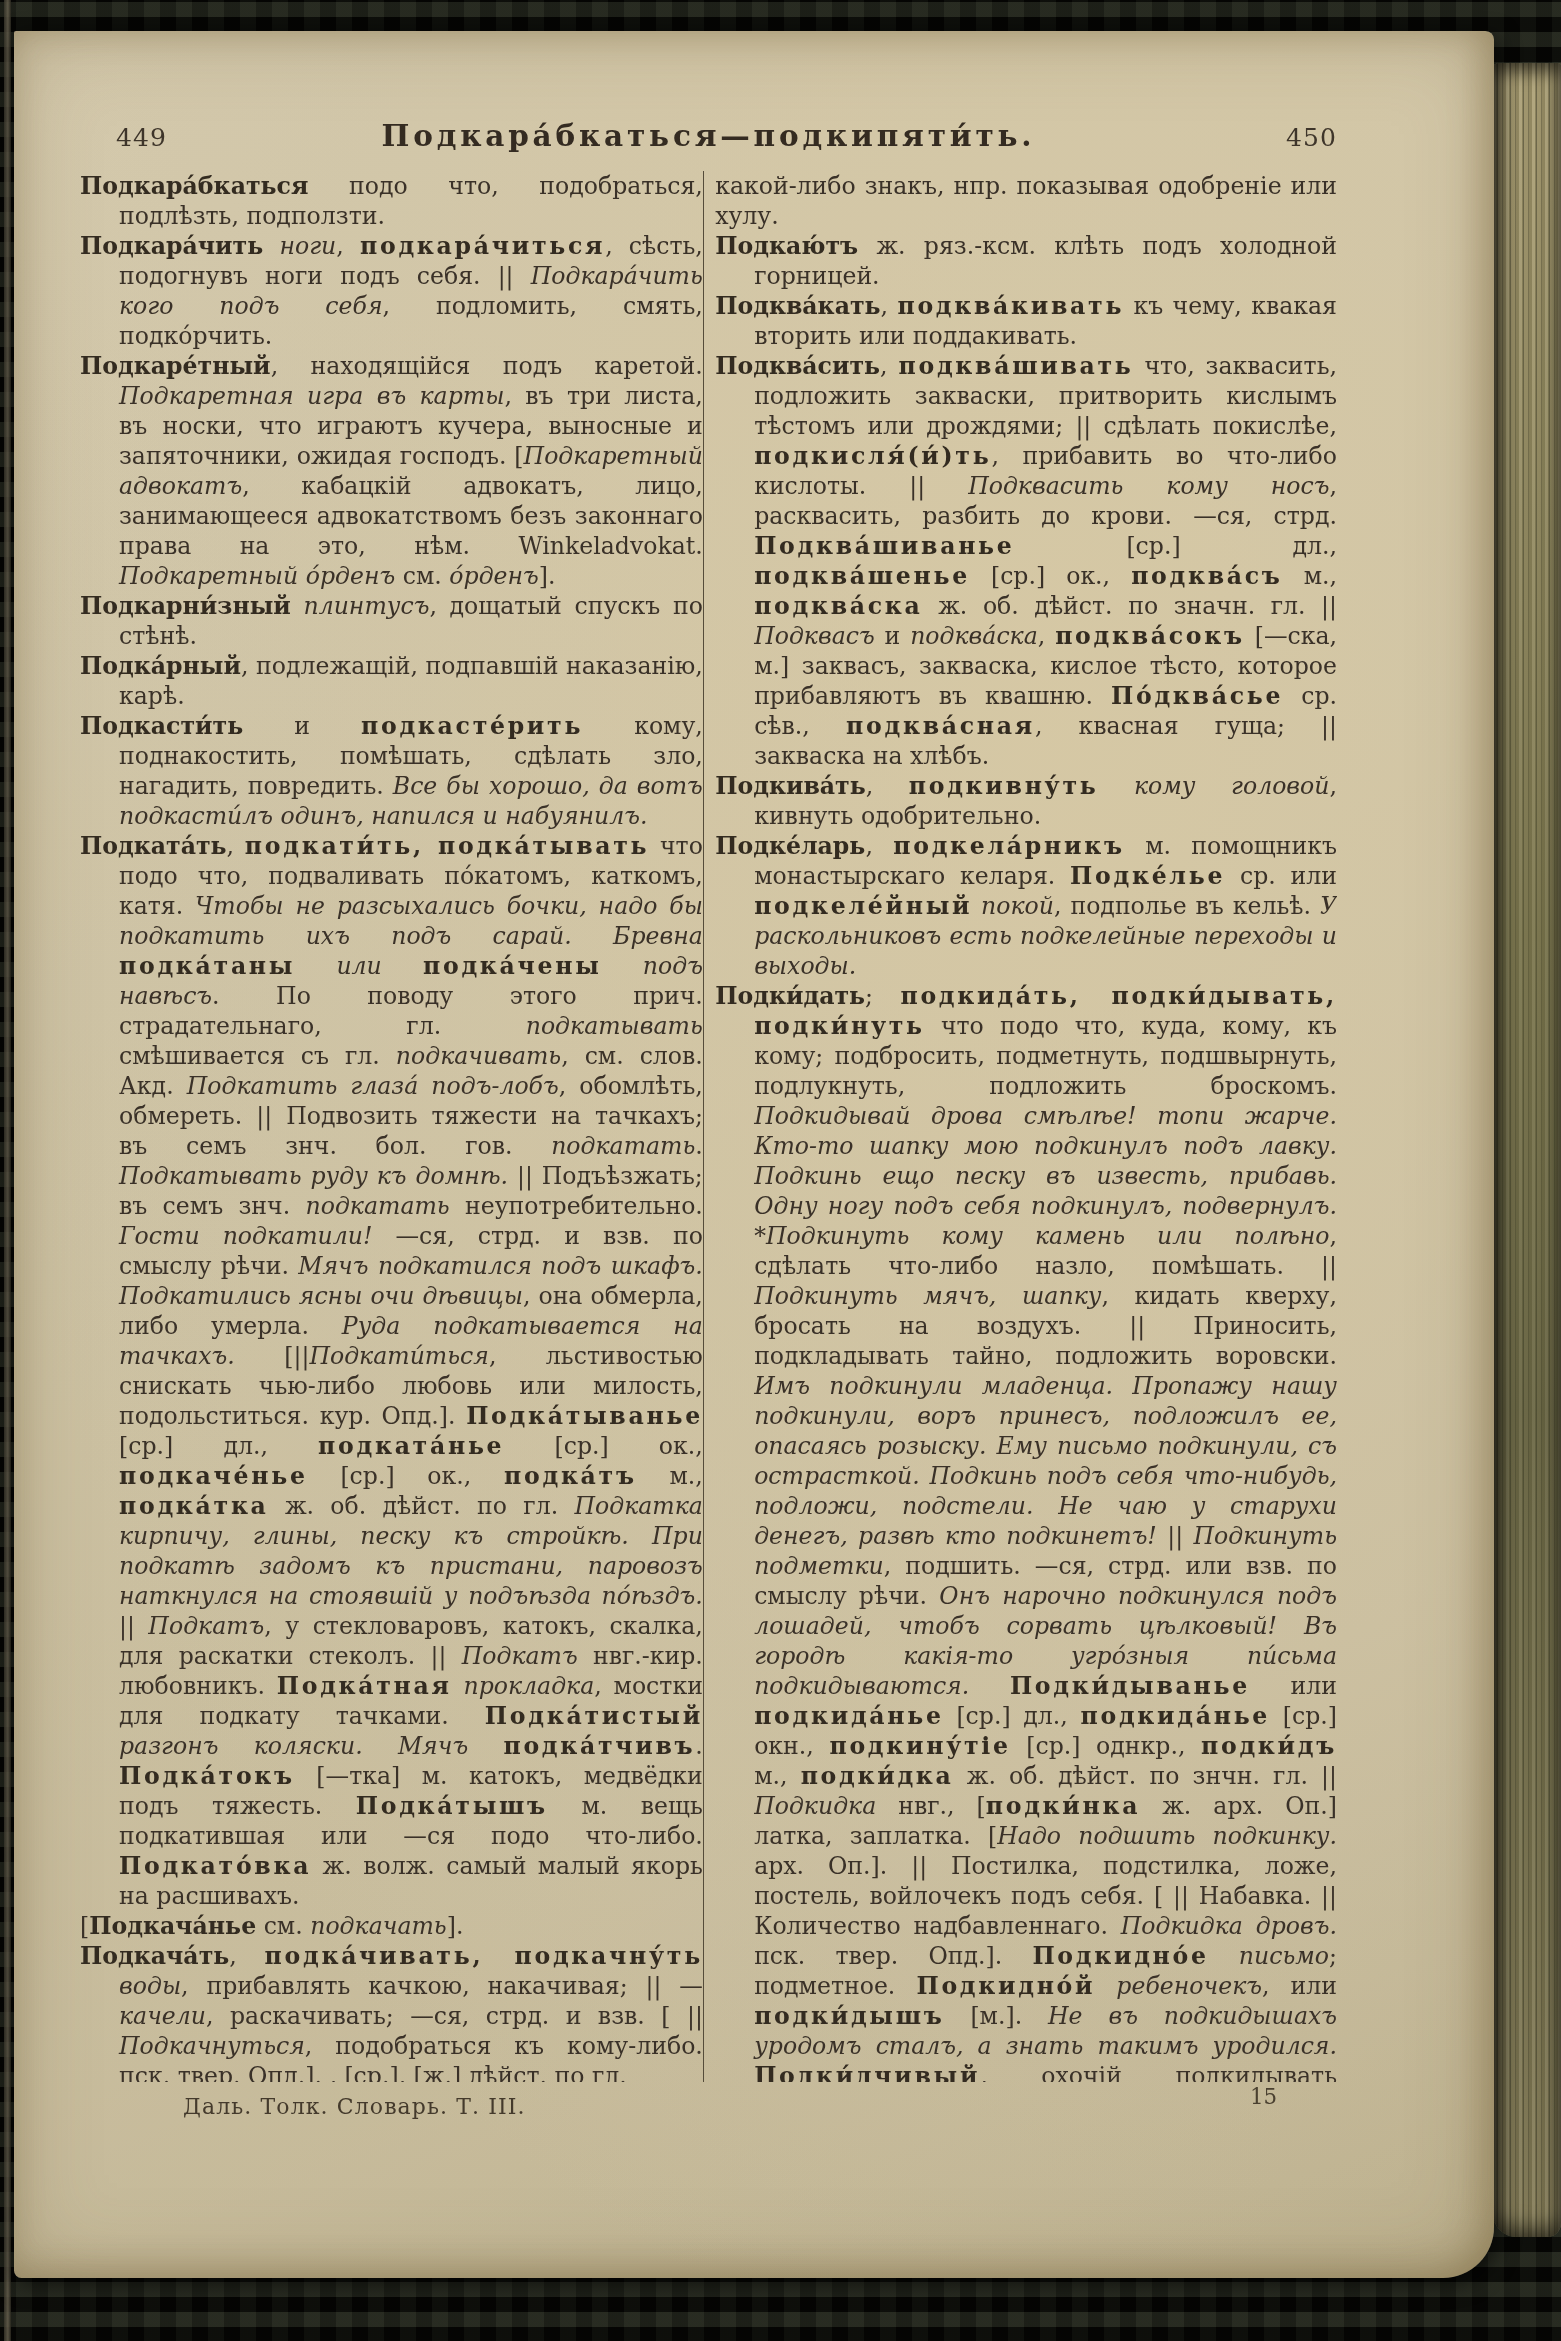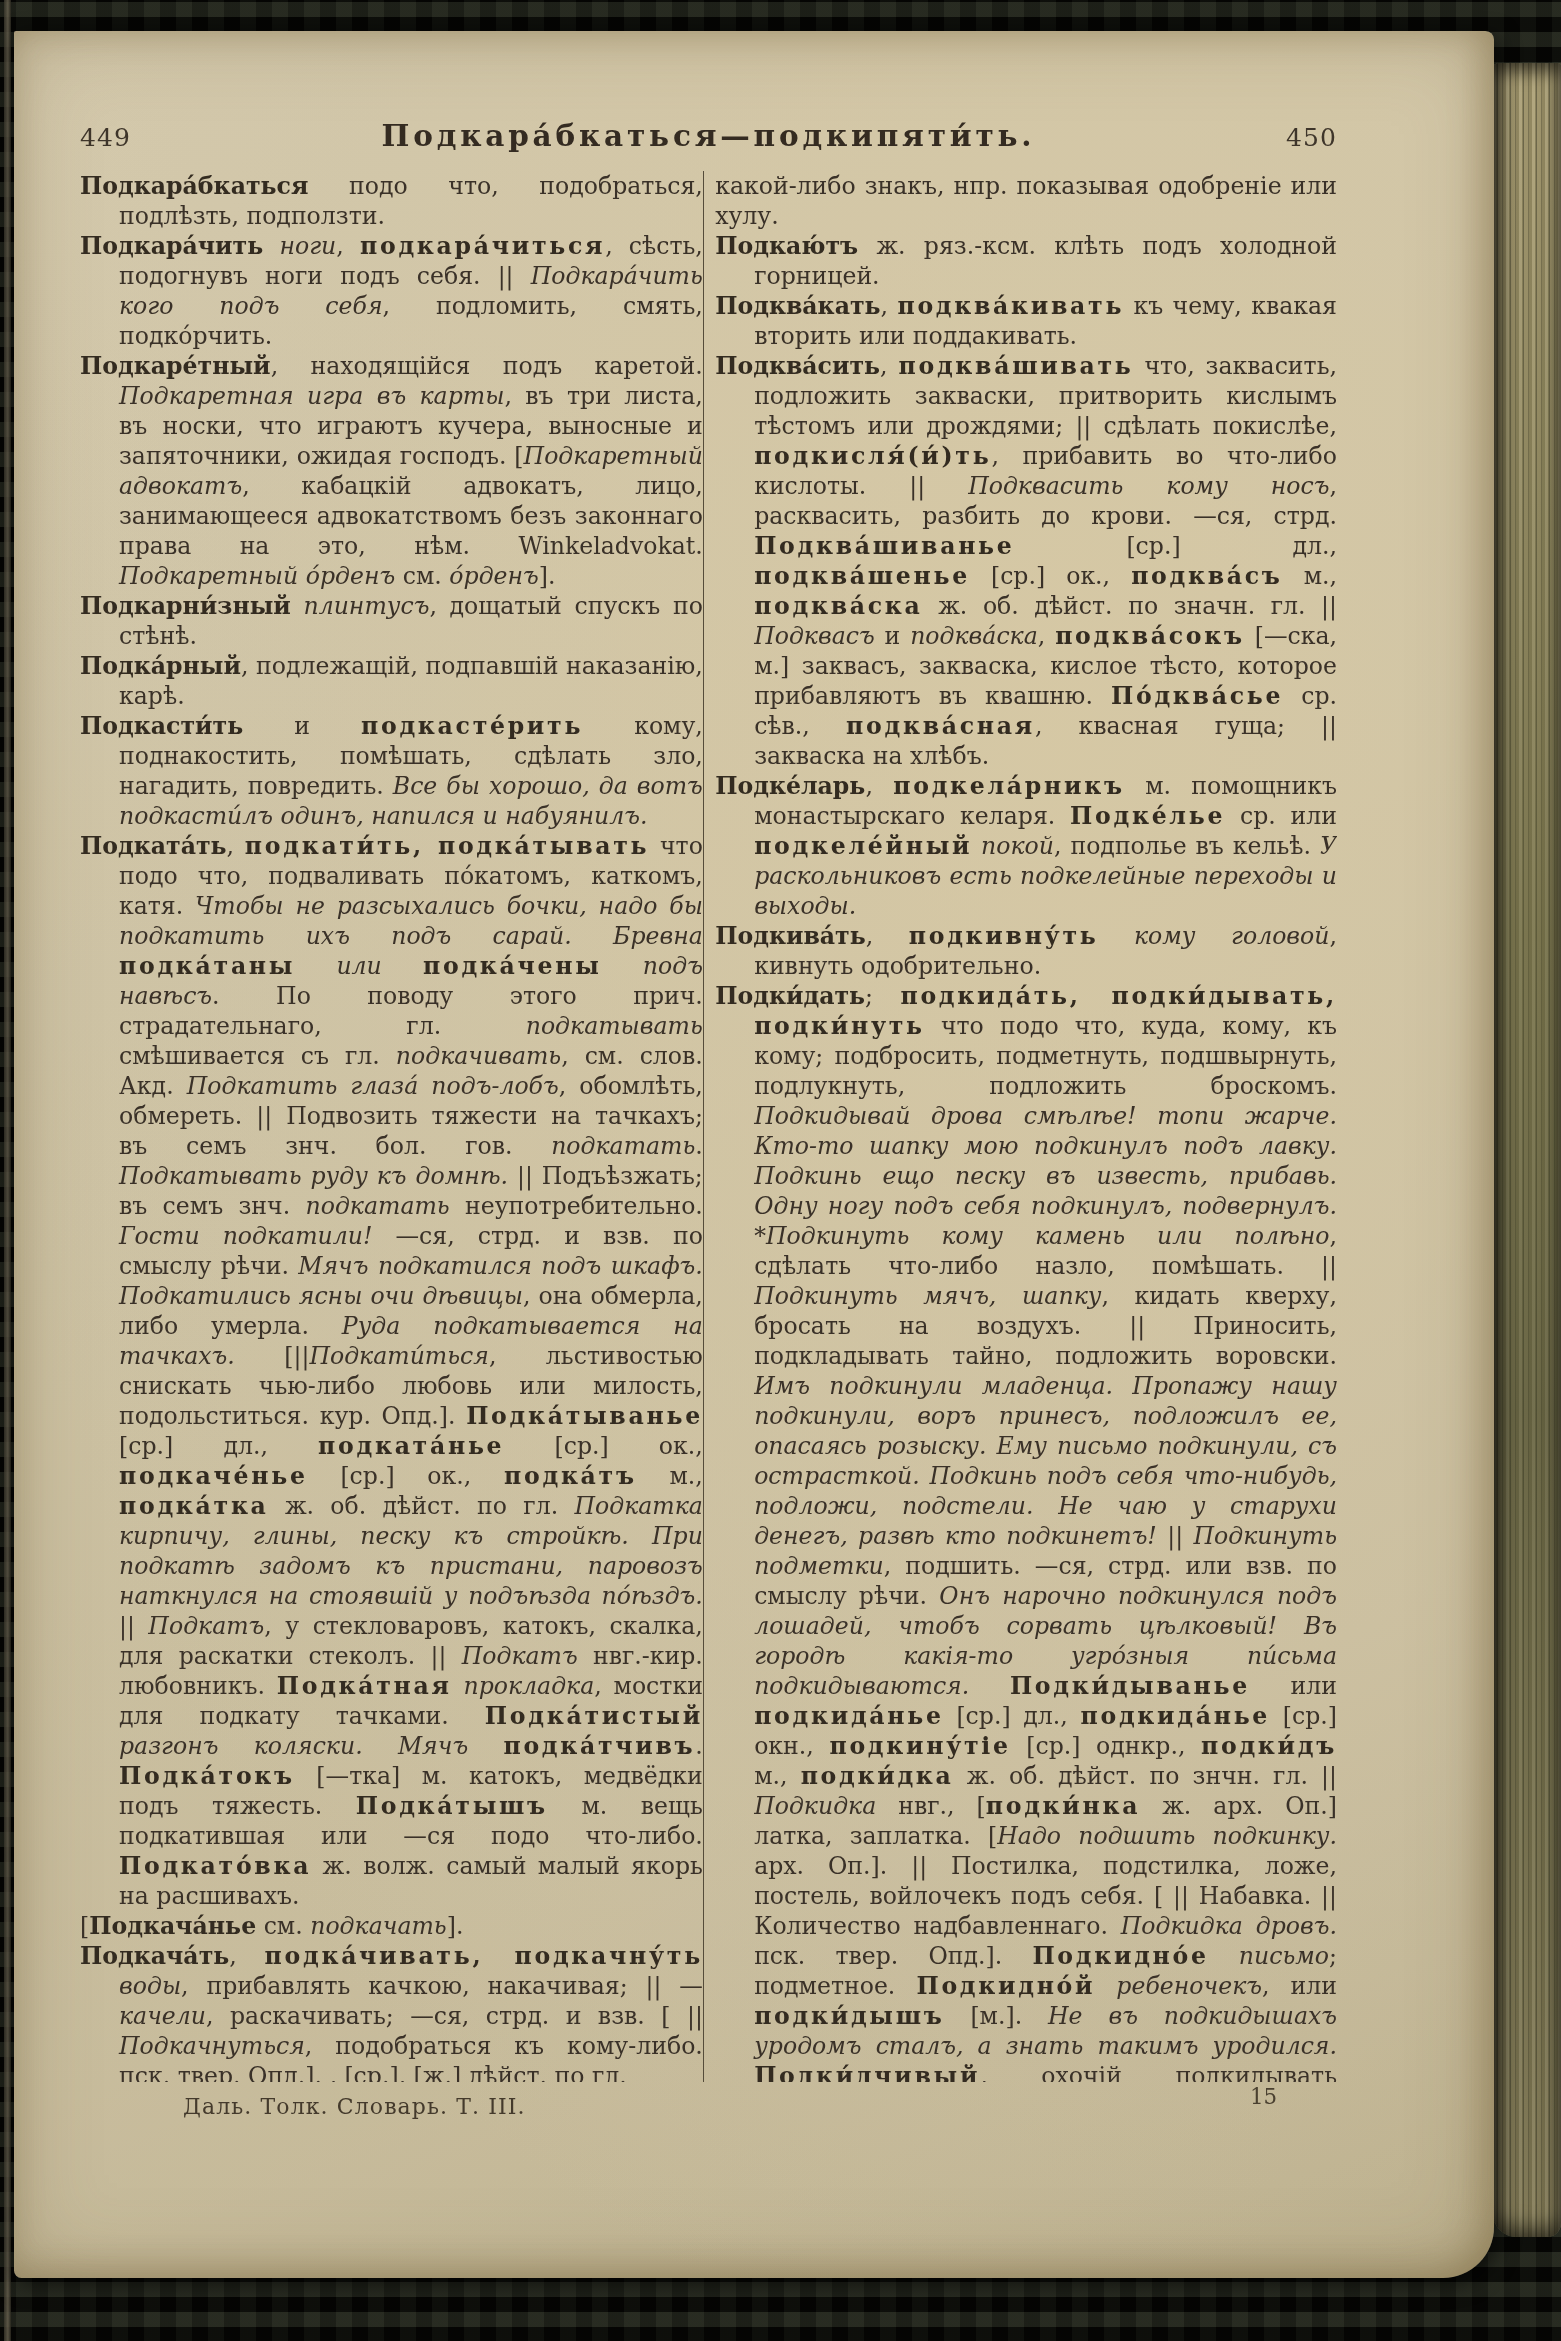--- a/index.html
+++ b/index.html
@@ -44,21 +44,21 @@
     box-shadow:
       inset 0 0 86px rgba(98,78,44,0.28),
       inset -14px 0 32px rgba(130,110,66,0.30),
       inset 0 -10.7px 32px rgba(120,100,60,0.22),
       3.2px 5.4px 21.4px rgba(0,0,0,0.6);
   }
   .page-inner{position:absolute;left:66px;right:157px;top:0;bottom:0;}
 
   
   .header{display:flex;justify-content:space-between;align-items:baseline;margin-top:87px;}
-  .pageno{font-size:25px;color:#3e352a;letter-spacing:1.1px;}
+  .pageno{font-size:25px;color:#3e352a;letter-spacing:1.1px;margin-left:36px;}
   .title{font-size:29.5px;font-weight:bold;letter-spacing:3.8px;color:#342b21;}
 
   
   .bodytxt{display:flex;margin-top:18px;height:1911px;overflow:hidden;}
   .col{
     width:628px;font-size:23.6px;line-height:30px;text-align:justify;
     color:#3a3128;
     text-rendering:optimizeLegibility;
   }
   .col.right{border-left:1.6px solid #554c3a;padding-left:11.3px;width:627px;}
@@ -98,22 +98,22 @@
             <p class="entry"><span class="hw">Подкасти́ть</span> и <span class="sp">подкасте́рить</span> кому, поднакостить, помѣшать, сдѣлать зло, нагадить, повредить. <span class="it">Все бы хорошо, да вотъ подкасти́лъ одинъ, напился и набуянилъ.</span></p>
             <p class="entry"><span class="hw">Подката́ть</span>, <span class="sp">подкати́ть, подка́тывать</span> что подо что, подваливать по́катомъ, каткомъ, катя. <span class="it">Чтобы не разсыхались бочки, надо бы подкатить ихъ подъ сарай. Бревна</span> <span class="sp">подка́таны</span> <span class="it">или</span> <span class="sp">подка́чены</span> <span class="it">подъ навѣсъ</span>. По поводу этого прич. страдательнаго, гл. <span class="it">подкатывать</span> смѣшивается съ гл. <span class="it">подкачивать</span>, см. слов. Акд. <span class="it">Подкатить глаза́ подъ-лобъ</span>, обомлѣть, обмереть. || Подвозить тяжести на тачкахъ; въ семъ знч. бол. гов. <span class="it">подкатать</span>. <span class="it">Подкатывать руду къ домнѣ.</span> || Подъѣзжать; въ семъ знч. <span class="it">подкатать</span> неупотребительно. <span class="it">Гости подкатили!</span> —ся, стрд. и взв. по смыслу рѣчи. <span class="it">Мячъ подкатился подъ шкафъ. Подкатились ясны очи дѣвицы</span>, она обмерла, либо умерла. <span class="it">Руда подкатывается на тачкахъ.</span> [||<span class="it">Подкати́ться</span>, льстивостью снискать чью-либо любовь или милость, подольститься. кур. Опд.]. <span class="sp">Подка́тыванье</span> [ср.] дл., <span class="sp">подката́нье</span> [ср.] ок., <span class="sp">подкаче́нье</span> [ср.] ок., <span class="sp">подка́тъ</span> м., <span class="sp">подка́тка</span> ж. об. дѣйст. по гл. <span class="it">Подкатка кирпичу, глины, песку къ стройкѣ. При подкатѣ задомъ къ пристани, паровозъ наткнулся на стоявшій у подъѣзда по́ѣздъ.</span> || <span class="it">Подкатъ</span>, у стекловаровъ, катокъ, скалка, для раскатки стеколъ. || <span class="it">Подкатъ</span> нвг.-кир. любовникъ. <span class="sp">Подка́тная</span> <span class="it">прокладка</span>, мостки для подкату тачками. <span class="sp">Подка́тистый</span> <span class="it">разгонъ коляски. Мячъ</span> <span class="sp">подка́тчивъ</span>. <span class="sp">Подка́токъ</span> [—тка] м. катокъ, медвёдки подъ тяжесть. <span class="sp">Подка́тышъ</span> м. вещь подкатившая или —ся подо что-либо. <span class="sp">Подкато́вка</span> ж. волж. самый малый якорь на расшивахъ.</p>
             <p class="entry">[<span class="hw">Подкача́нье</span> см. <span class="it">подкачать</span>].</p>
             <p class="entry"><span class="hw">Подкача́ть</span>, <span class="sp">подка́чивать, подкачну́ть</span> <span class="it">воды</span>, прибавлять качкою, накачивая; || —<span class="it">качели</span>, раскачивать; —ся, стрд. и взв. [ || <span class="it">Подкачнуться</span>, подобраться къ кому-либо.  пск. твер. Опд.]. ,  [ср.],  [ж.] дѣйст. по гл.</p>
           </div>
         <div class="col right">
             <p class="entry cont">какой-либо знакъ, нпр. показывая одобреніе или хулу.</p>
             <p class="entry"><span class="hw">Подкаю́тъ</span> ж. ряз.-ксм. клѣть подъ холодной горницей.</p>
             <p class="entry"><span class="hw">Подква́кать</span>, <span class="sp">подква́кивать</span> къ чему, квакая вторить или поддакивать.</p>
             <p class="entry"><span class="hw">Подква́сить</span>, <span class="sp">подква́шивать</span> что, заквасить, подложить закваски, притворить кислымъ тѣстомъ или дрождями; || сдѣлать покислѣе, <span class="sp">подкисля́(и́)ть</span>, прибавить во что-либо кислоты. || <span class="it">Подквасить кому носъ</span>, расквасить, разбить до крови. —ся, стрд. <span class="sp">Подква́шиванье</span> [ср.] дл., <span class="sp">подква́шенье</span> [ср.] ок., <span class="sp">подква́съ</span> м., <span class="sp">подква́ска</span> ж. об. дѣйст. по значн. гл. || <span class="it">Подквасъ</span> и <span class="it">подква́ска</span>, <span class="sp">подква́сокъ</span> [—ска, м.] заквасъ, закваска, кислое тѣсто, которое прибавляютъ въ квашню. <span class="sp">По́дква́сье</span> ср. сѣв., <span class="sp">подква́сная</span>, квасная гуща; || закваска на хлѣбъ.</p>
+            <p class="entry"><span class="hw">Подкива́ть</span>, <span class="sp">подкивну́ть</span> <span class="it">кому головой</span>, кивнуть одобрительно.</p>
             <p class="entry"><span class="hw">Подке́ларь</span>, <span class="sp">подкела́рникъ</span> м. помощникъ монастырскаго келаря. <span class="sp">Подке́лье</span> ср. или <span class="sp">подкеле́йный</span> <span class="it">покой</span>, подполье въ кельѣ. <span class="it">У раскольниковъ есть подкелейные переходы и выходы.</span></p>
-            <p class="entry"><span class="hw">Подкива́ть</span>, <span class="sp">подкивну́ть</span> <span class="it">кому головой</span>, кивнуть одобрительно.</p>
             <p class="entry"><span class="hw">Подки́дать</span>; <span class="sp">подкида́ть, подки́дывать, подки́нуть</span> что подо что, куда, кому, къ кому; подбросить, подметнуть, подшвырнуть, подлукнуть, подложить броскомъ. <span class="it">Подкидывай дрова смѣлѣе! топи жарче. Кто-то шапку мою подкинулъ подъ лавку. Подкинь ещо песку въ известь, прибавь. Одну ногу подъ себя подкинулъ, подвернулъ.</span> *<span class="it">Подкинуть кому камень или полѣно</span>, сдѣлать что-либо назло, помѣшать. || <span class="it">Подкинуть мячъ, шапку</span>, кидать кверху, бросать на воздухъ. || Приносить, подкладывать тайно, подложить воровски. <span class="it">Имъ подкинули младенца. Пропажу нашу подкинули, воръ принесъ, подложилъ ее, опасаясь розыску. Ему письмо подкинули, съ острасткой. Подкинь подъ себя что-нибудь, подложи, подстели. Не чаю у старухи денегъ, развѣ кто подкинетъ!</span> || <span class="it">Подкинуть подметки</span>, подшить. —ся, стрд. или взв. по смыслу рѣчи. <span class="it">Онъ нарочно подкинулся подъ лошадей, чтобъ сорвать цѣлковый! Въ городѣ какія-то угро́зныя пи́сьма подкидываются.</span> <span class="sp">Подки́дыванье</span> или <span class="sp">подкида́нье</span> [ср.] дл., <span class="sp">подкида́нье</span> [ср.] окн., <span class="sp">подкину́тіе</span> [ср.] однкр., <span class="sp">подки́дъ</span> м., <span class="sp">подки́дка</span> ж. об. дѣйст. по знчн. гл. || <span class="it">Подкидка</span> нвг., [<span class="sp">подки́нка</span> ж. арх. Оп.] латка, заплатка. [<span class="it">Надо подшить подкинку.</span> арх. Оп.]. || Постилка, подстилка, ложе, постель, войлочекъ подъ себя. [ || Набавка. || Количество надбавленнаго. <span class="it">Подкидка дровъ.</span> пск. твер. Опд.]. <span class="sp">Подкидно́е</span> <span class="it">письмо</span>; подметное. <span class="sp">Подкидно́й</span> <span class="it">ребеночекъ</span>, или <span class="sp">подки́дышъ</span> [м.]. <span class="it">Не въ подкидышахъ уродомъ сталъ, а знать такимъ уродился.</span> <span class="sp">Подки́дчивый</span>, охочій подкидывать письма или поличное. [||Льстивый. пск. твер. Опд.]. , много, сильно подкидывающій.  [—дка] м. подметная, подкидна́я вещь; || знахарскій узелокъ, подкинутый кому-либо для порчи, бѣды.  [м.], —ница [ж.],  [м.], —чица [ж.] кто что-либо подкида́етъ.</p>
           </div>
       </div>
 
     </div>
 
     <span class="volume-footer">Даль. Толк. Словарь. Т. III.</span>
     <span class="signature">15</span>
   </div>
 

